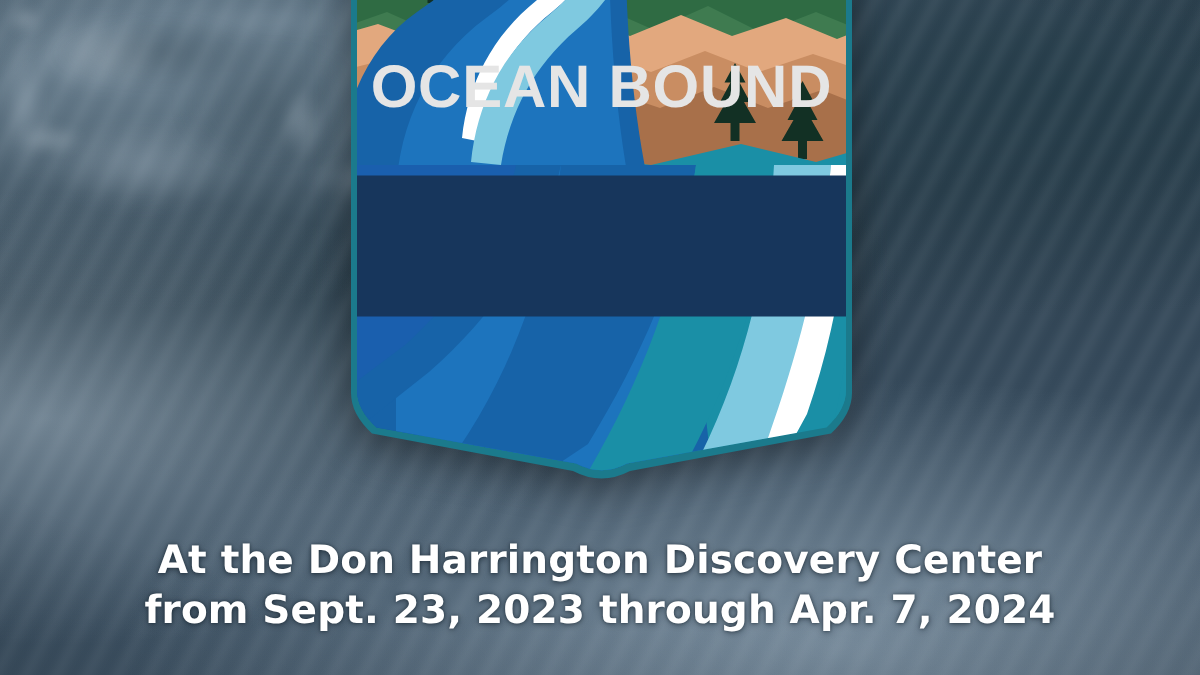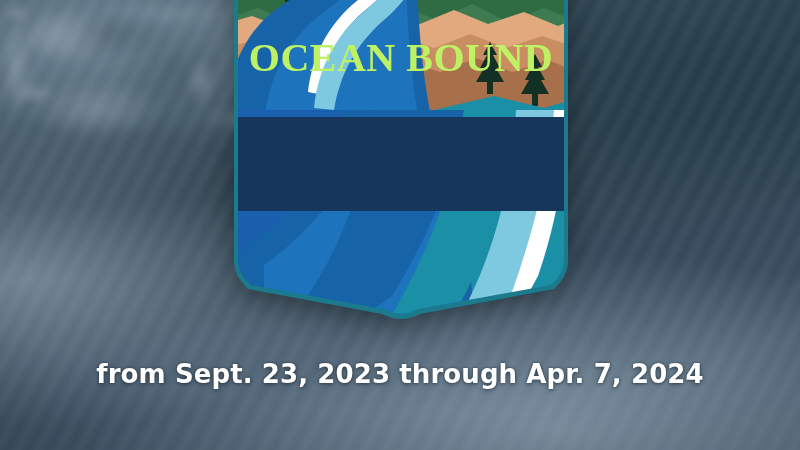--- a/index.html
+++ b/index.html
@@ -68,22 +68,22 @@
   .badge-svg{display:block;width:100%;height:100%;
     filter:drop-shadow(0 6px 14px rgba(0,0,0,.38));}
 
   
   .wordmark{
     position:absolute;left:0;right:0;top:138px;height:48px;
     display:flex;align-items:center;justify-content:center;
     pointer-events:none;
   }
   .wordmark span{
-    color:#bef264;
-    font-family:Liberation Serif, serif;
+    color:#e5e5e5;
+    font-family:Liberation Sans, sans-serif;
     font-weight:700;
     font-size:40px;
     letter-spacing:.5px;
     line-height:1;
     white-space:nowrap;
     transform:scaleX(1.0);
   }
 
   
   .caption{
@@ -204,16 +204,17 @@
         <rect x="0" y="221" width="354" height="94" fill="#17365c"></rect>
       </g>
     </svg>
 
     <div class="wordmark">
       <span>OCEAN BOUND</span>
     </div>
   </div>
 
   <div class="caption">
+    <div>At the Don Harrington Discovery Center</div>
     <div>from Sept. 23, 2023 through Apr. 7, 2024</div>
   </div>
 
 </div>
 
 </body></html>

